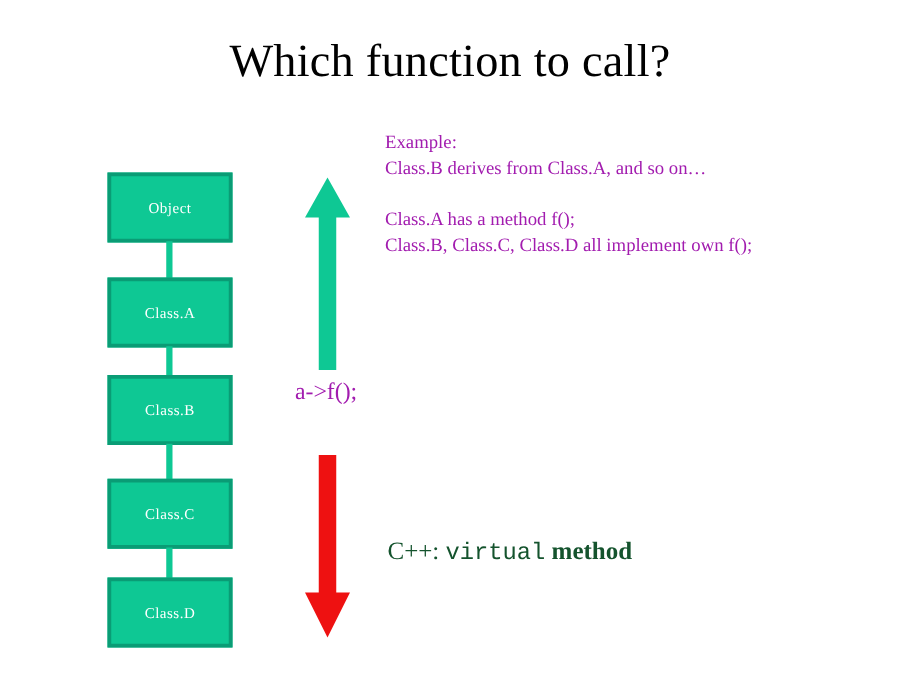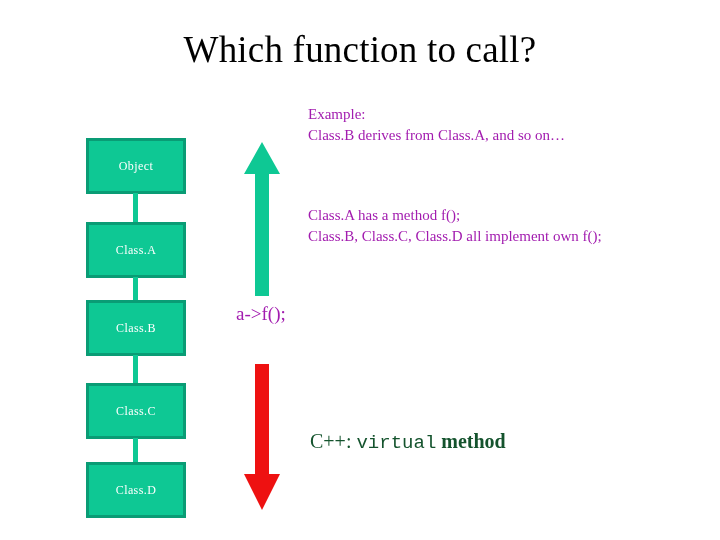--- a/index.html
+++ b/index.html
@@ -87,21 +87,20 @@
     width: 400px;
     font-size: 15px;
     line-height: 21px;
   }
   #method-block {
     left: 308px;
     top: 166px;
     width: 404px;
     font-size: 15px;
     line-height: 21px;
-    margin-top: 39px;
   }
   #code-block {
     left: 236px;
     top: 300px;
     width: 320px;
     font-size: 19px;
     line-height: 27px;
   }
   #cpp-note {
     position: absolute;

